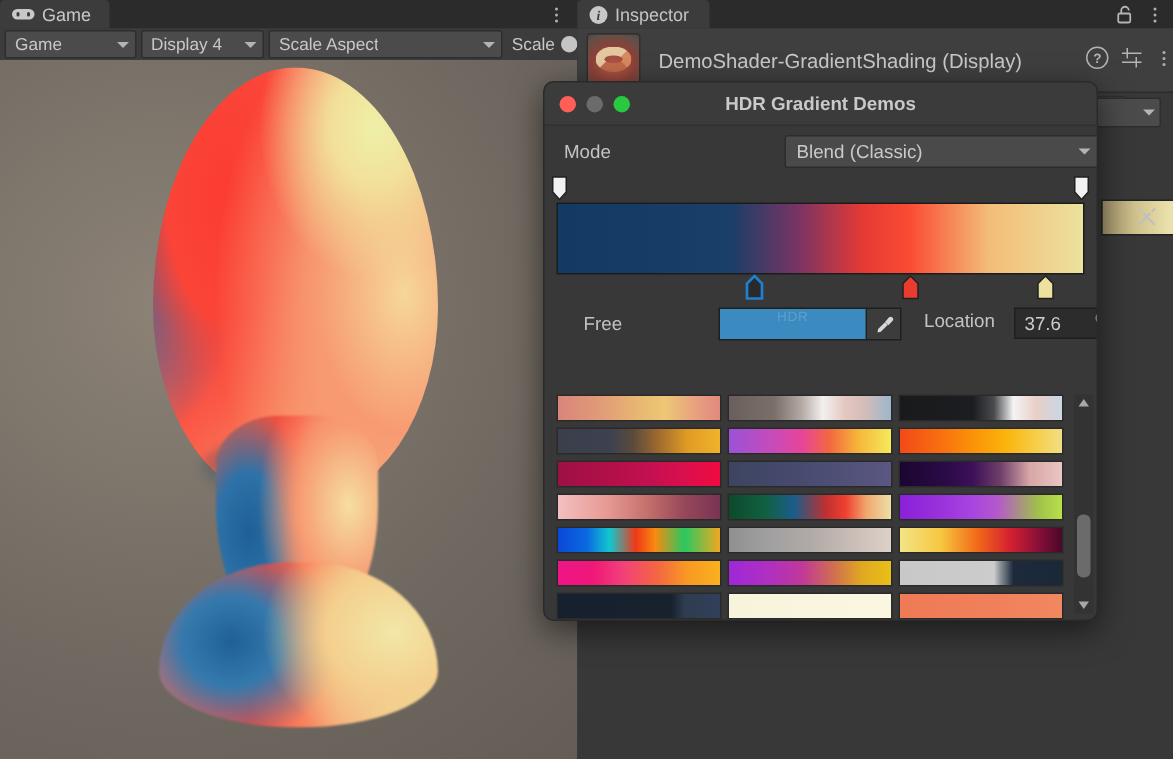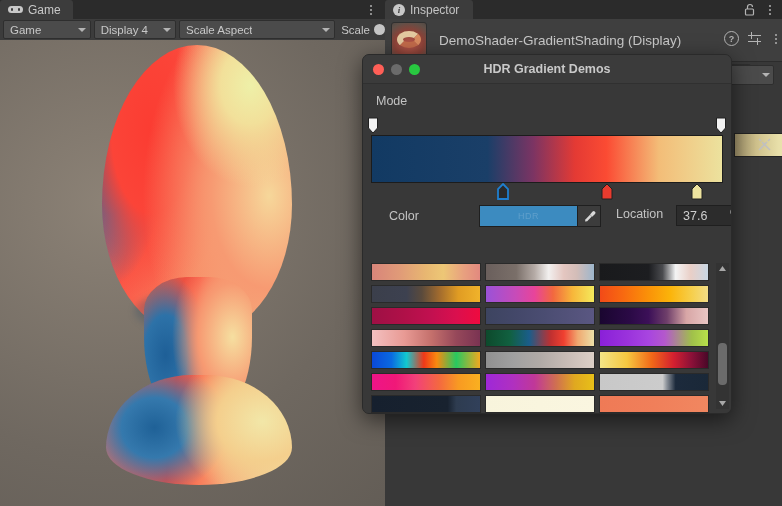--- a/index.html
+++ b/index.html
@@ -155,21 +155,21 @@
           #e43a34 58%, #fb3c2c 63%, #fb5336 68%,
           #f68a54 75%, #f3bd78 82%, #eddc9c 90%, #ece29e 100%);}
   #color-track{position:absolute;left:8px;top:128px;width:352px;height:18px;}
   .color-marker{position:absolute;top:0;width:13px;height:17px;transform:translateX(-50%);}
   .color-marker svg{display:block;}
 
   #color-row{position:absolute;left:0;top:148px;width:368px;height:26px;display:flex;align-items:center;}
   #color-label{padding-left:26px;width:62px;font-size:12.5px;color:#c3c3c3;}
   #color-field{position:absolute;left:116px;top:2px;width:120px;height:20px;border:1px solid #1f1f1f;
        display:flex;}
-  #color-swatch{flex:1;background:#3c8bc0;position:relative;display:flex;align-items:center;
+  #color-swatch{flex:1;background:#3c8bc0;position:relative;display:flex;
        justify-content:center;}
   #color-swatch-text{font-size:9px;color:#5f9fcb;letter-spacing:.5px;}
   #eyedropper{width:22px;background:#3c3c3c;border-left:1px solid #1f1f1f;display:flex;
        align-items:center;justify-content:center;}
   #location-label{position:absolute;left:253px;top:4px;font-size:12.5px;color:#c3c3c3;}
   #location-field{position:absolute;left:313px;top:2px;width:48px;height:19px;background:#2c2c2c;
        border:1px solid #1f1f1f;display:flex;align-items:center;padding-left:6px;
        font-size:12.5px;color:#cfcfcf;}
   #pct-label{position:absolute;left:367px;top:4px;font-size:12.5px;color:#c3c3c3;}
 
@@ -313,20 +313,24 @@
     <div id="traffic">
       <span class="tl" id="tl-close"></span>
       <span class="tl" id="tl-min"></span>
       <span class="tl" id="tl-max"></span>
     </div>
     <div id="dlg-title">HDR Gradient Demos</div>
   </div>
 
   <div id="mode-row">
     <div id="mode-label">Mode</div>
+    <div id="mode-dd">
+      <span>Blend (Classic)</span>
+      <span class="caret"></span>
+    </div>
   </div>
 
   <div id="alpha-track">
       <div class="alpha-marker" style="left: 0.5%;">
         <svg width="11" height="17" viewBox="0 0 11 17">
           <path d="M1 1 H10 V11 L5.5 16 L1 11 Z" fill="#f2f2f2" stroke="#202020" stroke-width="1"></path>
         </svg>
       </div>
       <div class="alpha-marker" style="left: 99.5%;">
         <svg width="11" height="17" viewBox="0 0 11 17">
@@ -347,21 +351,21 @@
         </svg>
       </div>
       <div class="color-marker" style="left: 92.5%;">
         <svg width="13" height="17" viewBox="0 0 13 17">
           <path d="M6.5 1 L11.5 6 V16 H1.5 V6 Z" fill="#ece29e" stroke="#202020" stroke-width="1"></path>
         </svg>
       </div>
     </div>
 
   <div id="color-row">
-    <div id="color-label">Color</div>
+    <div id="color-label">Free</div>
     <div id="color-field">
       <div id="color-swatch">
         <span id="color-swatch-text">HDR</span>
       </div>
       <div id="eyedropper">
         <svg width="13" height="13" viewBox="0 0 13 13">
           <path d="M9.6 1.6 a1.7 1.7 0 0 1 2.4 2.4 L9.2 6.8 L7 4.6 Z" fill="#d8d8d8"></path>
           <path d="M7 4.8 L8.8 6.6 L4.2 11.2 L2 11.6 L2.4 9.4 Z" fill="#d8d8d8"></path>
         </svg>
       </div>

